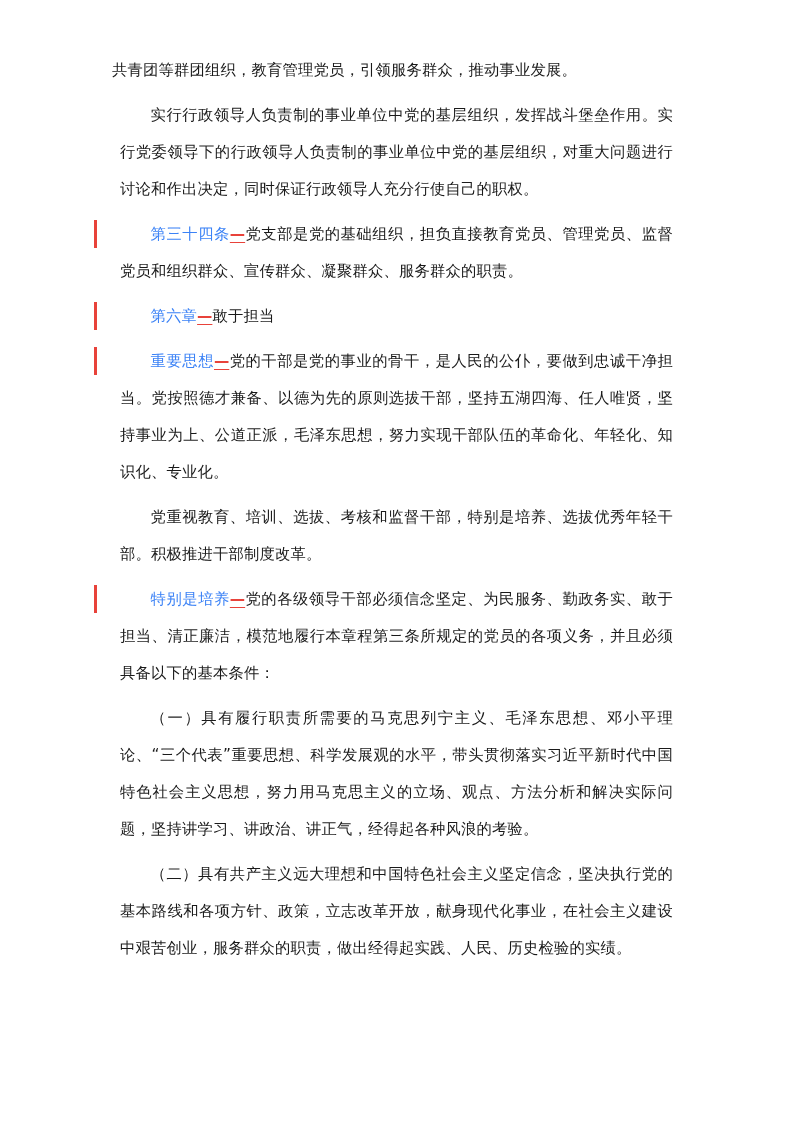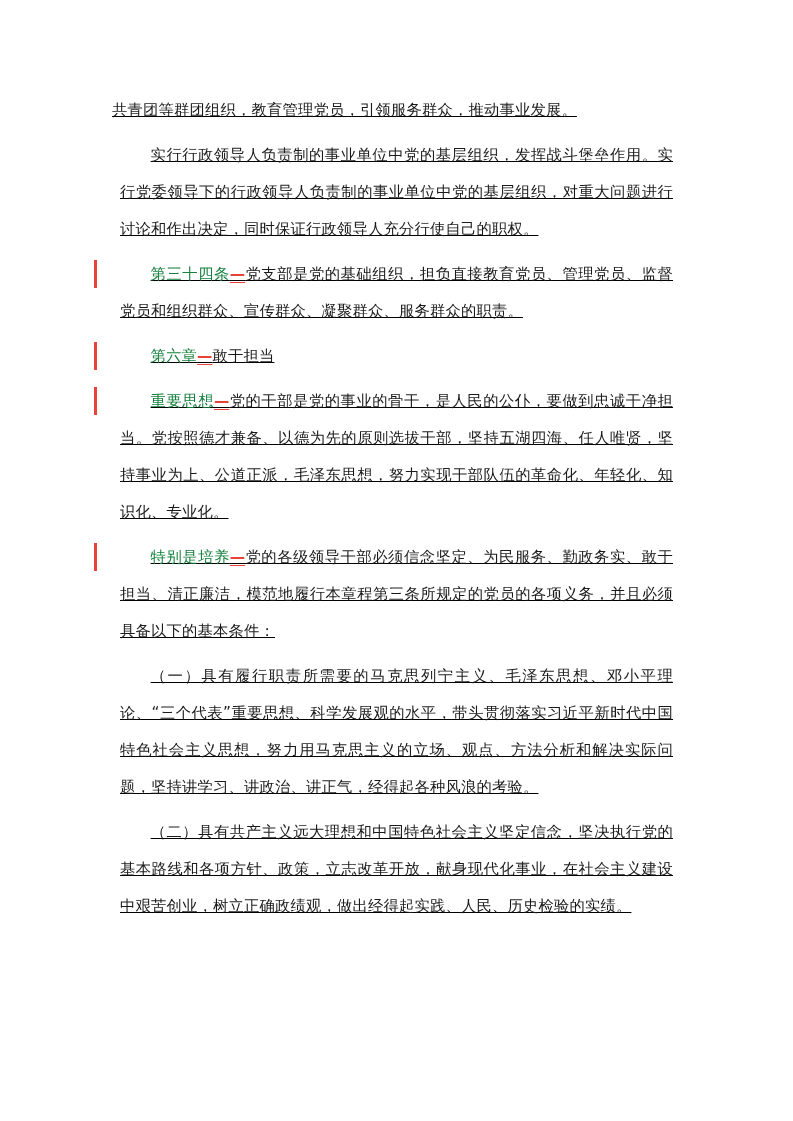--- a/index.html
+++ b/index.html
@@ -9,23 +9,22 @@
   }
   body {
     font-family: "DejaVu Sans", "Liberation Sans", sans-serif;
   }
   .page {
     position: relative;
     width: 793px;
     height: 1121px;
     background: #ffffff;
     box-sizing: border-box;
-    padding: 92px 112px 0 112px;
+    padding: 52px 112px 0 112px;
     overflow: hidden;
-    text-decoration: underline;
   }
   .doc-body {
     font-size: 15.3px;
     line-height: 37px;
     color: #1a1a1a;
     text-align: justify;
     text-justify: inter-ideograph;
     letter-spacing: 0.2px;
   }
   p.para {
@@ -42,21 +41,21 @@
   .marked::before {
     content: "";
     position: absolute;
     left: -26px;
     top: 4px;
     width: 2.5px;
     height: 28px;
     background: #e8423a;
   }
   .art-label {
-    color: #15803d;
+    color: #3b82f6;
   }
   .dash {
     color: #e8423a;
     font-weight: bold;
     letter-spacing: 0;
   }
   .ul {
     text-decoration: underline;
     text-decoration-color: #e8423a;
     text-decoration-thickness: 1px;
@@ -73,22 +72,23 @@
 
     <p class="para">实行行政领导人负责制的事业单位中党的基层组织，发挥战斗堡垒作用。实行党委领导下的行政领导人负责制的事业单位中党的基层组织，对重大问题进行讨论和作出决定，同时保证行政领导人充分行使自己的职权。</p>
 
 
     <p class="para marked"><span class="art-label">第三十四条</span><span class="dash ul">—</span><span>党支部是党的基础组织，担负直接教育党员、管理党员、监督党员和组织群众、宣传群众、凝聚群众、服务群众的职责。</span></p>
 
     <p class="para marked"><span class="art-label">第六章</span><span class="dash ul">—</span><span>敢于担当</span></p>
 
     <p class="para marked"><span class="art-label">重要思想</span><span class="dash ul">—</span><span>党的干部是党的事业的骨干，是人民的公仆，要做到忠诚干净担当。党按照德才兼备、以德为先的原则选拔干部，坚持五湖四海、任人唯贤，坚持事业为上、公道正派，毛泽东思想，努力实现干部队伍的革命化、年轻化、知识化、专业化。</span></p>
 
+    <p class="para">党重视教育、培训、选拔、考核和监督干部，特别是培养、选拔优秀年轻干部。积极推进干部制度改革。</p>
 
 
     <p class="para marked"><span class="art-label">特别是培养</span><span class="dash ul">—</span><span>党的各级领导干部必须信念坚定、为民服务、勤政务实、敢于担当、清正廉洁，模范地履行本章程第三条所规定的党员的各项义务，并且必须具备以下的基本条件：</span></p>
 
     <p class="para">（一）具有履行职责所需要的马克思列宁主义、毛泽东思想、邓小平理论、“三个代表”重要思想、科学发展观的水平，带头贯彻落实习近平新时代中国特色社会主义思想，努力用马克思主义的立场、观点、方法分析和解决实际问题，坚持讲学习、讲政治、讲正气，经得起各种风浪的考验。</p>
 
-    <p class="para">（二）具有共产主义远大理想和中国特色社会主义坚定信念，坚决执行党的基本路线和各项方针、政策，立志改革开放，献身现代化事业，在社会主义建设中艰苦创业，树立正确政绩观，做出经得起实践、人民、历史检验的实绩。</p>
+    <p class="para">（二）具有共产主义远大理想和中国特色社会主义坚定信念，坚决执行党的基本路线和各项方针、政策，立志改革开放，献身现代化事业，在社会主义建设中艰苦创业，服务群众的职责，做出经得起实践、人民、历史检验的实绩。</p>
 
   </div>
 </div>
 
 </body></html>

